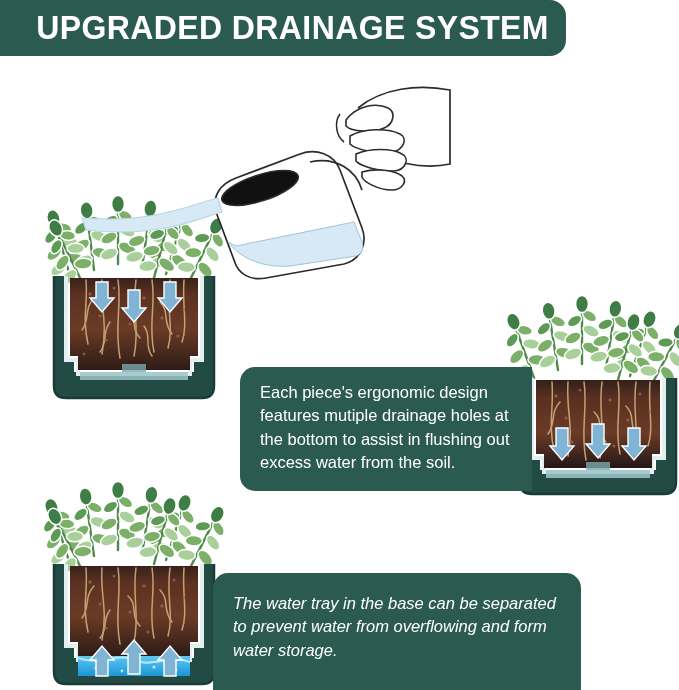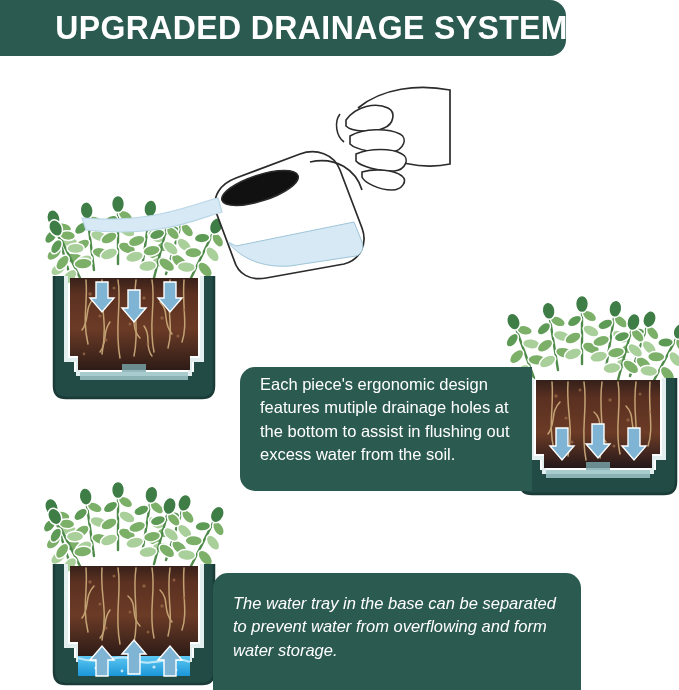--- a/index.html
+++ b/index.html
@@ -8,38 +8,38 @@
     font-family:"Liberation Sans","DejaVu Sans",sans-serif;
     background:#ffffff;
   }
   .stage{position:absolute;inset:0;width:679px;height:690px;}
 
   
   .banner{
     position:absolute;left:0;top:0;width:566px;height:56px;
     background:#2b5a50;
     border-top-right-radius:16px;border-bottom-right-radius:16px;
-    display:flex;align-items:center;
+    display:flex;align-items:center;justify-content:flex-end;
   }
   .banner-title{
     color:#ffffff;font-size:33px;font-weight:700;letter-spacing:.4px;
     padding-left:57px;white-space:nowrap;
     font-family:"Liberation Sans","DejaVu Sans",sans-serif;
     transform:scaleX(.97);transform-origin:left center;
   }
 
   
   .callout{
     position:absolute;background:#2b5a50;color:#ffffff;
     font-size:16.5px;line-height:1.42;box-sizing:border-box;
   }
   .callout p{margin:0;}
   #callout-1{
     left:240px;top:367px;width:292px;height:124px;
-    padding:6px 17px 0 20px;
+    padding:14px 17px 0 20px;
     border-top-left-radius:15px;border-bottom-left-radius:15px;
     border-top-right-radius:0;border-bottom-right-radius:0;
   }
   #callout-2{
     left:213px;top:573px;width:368px;height:117px;
     padding:19px 18px 0 20px;
     border-top-left-radius:15px;border-top-right-radius:15px;font-style:italic;
   }
 
   

